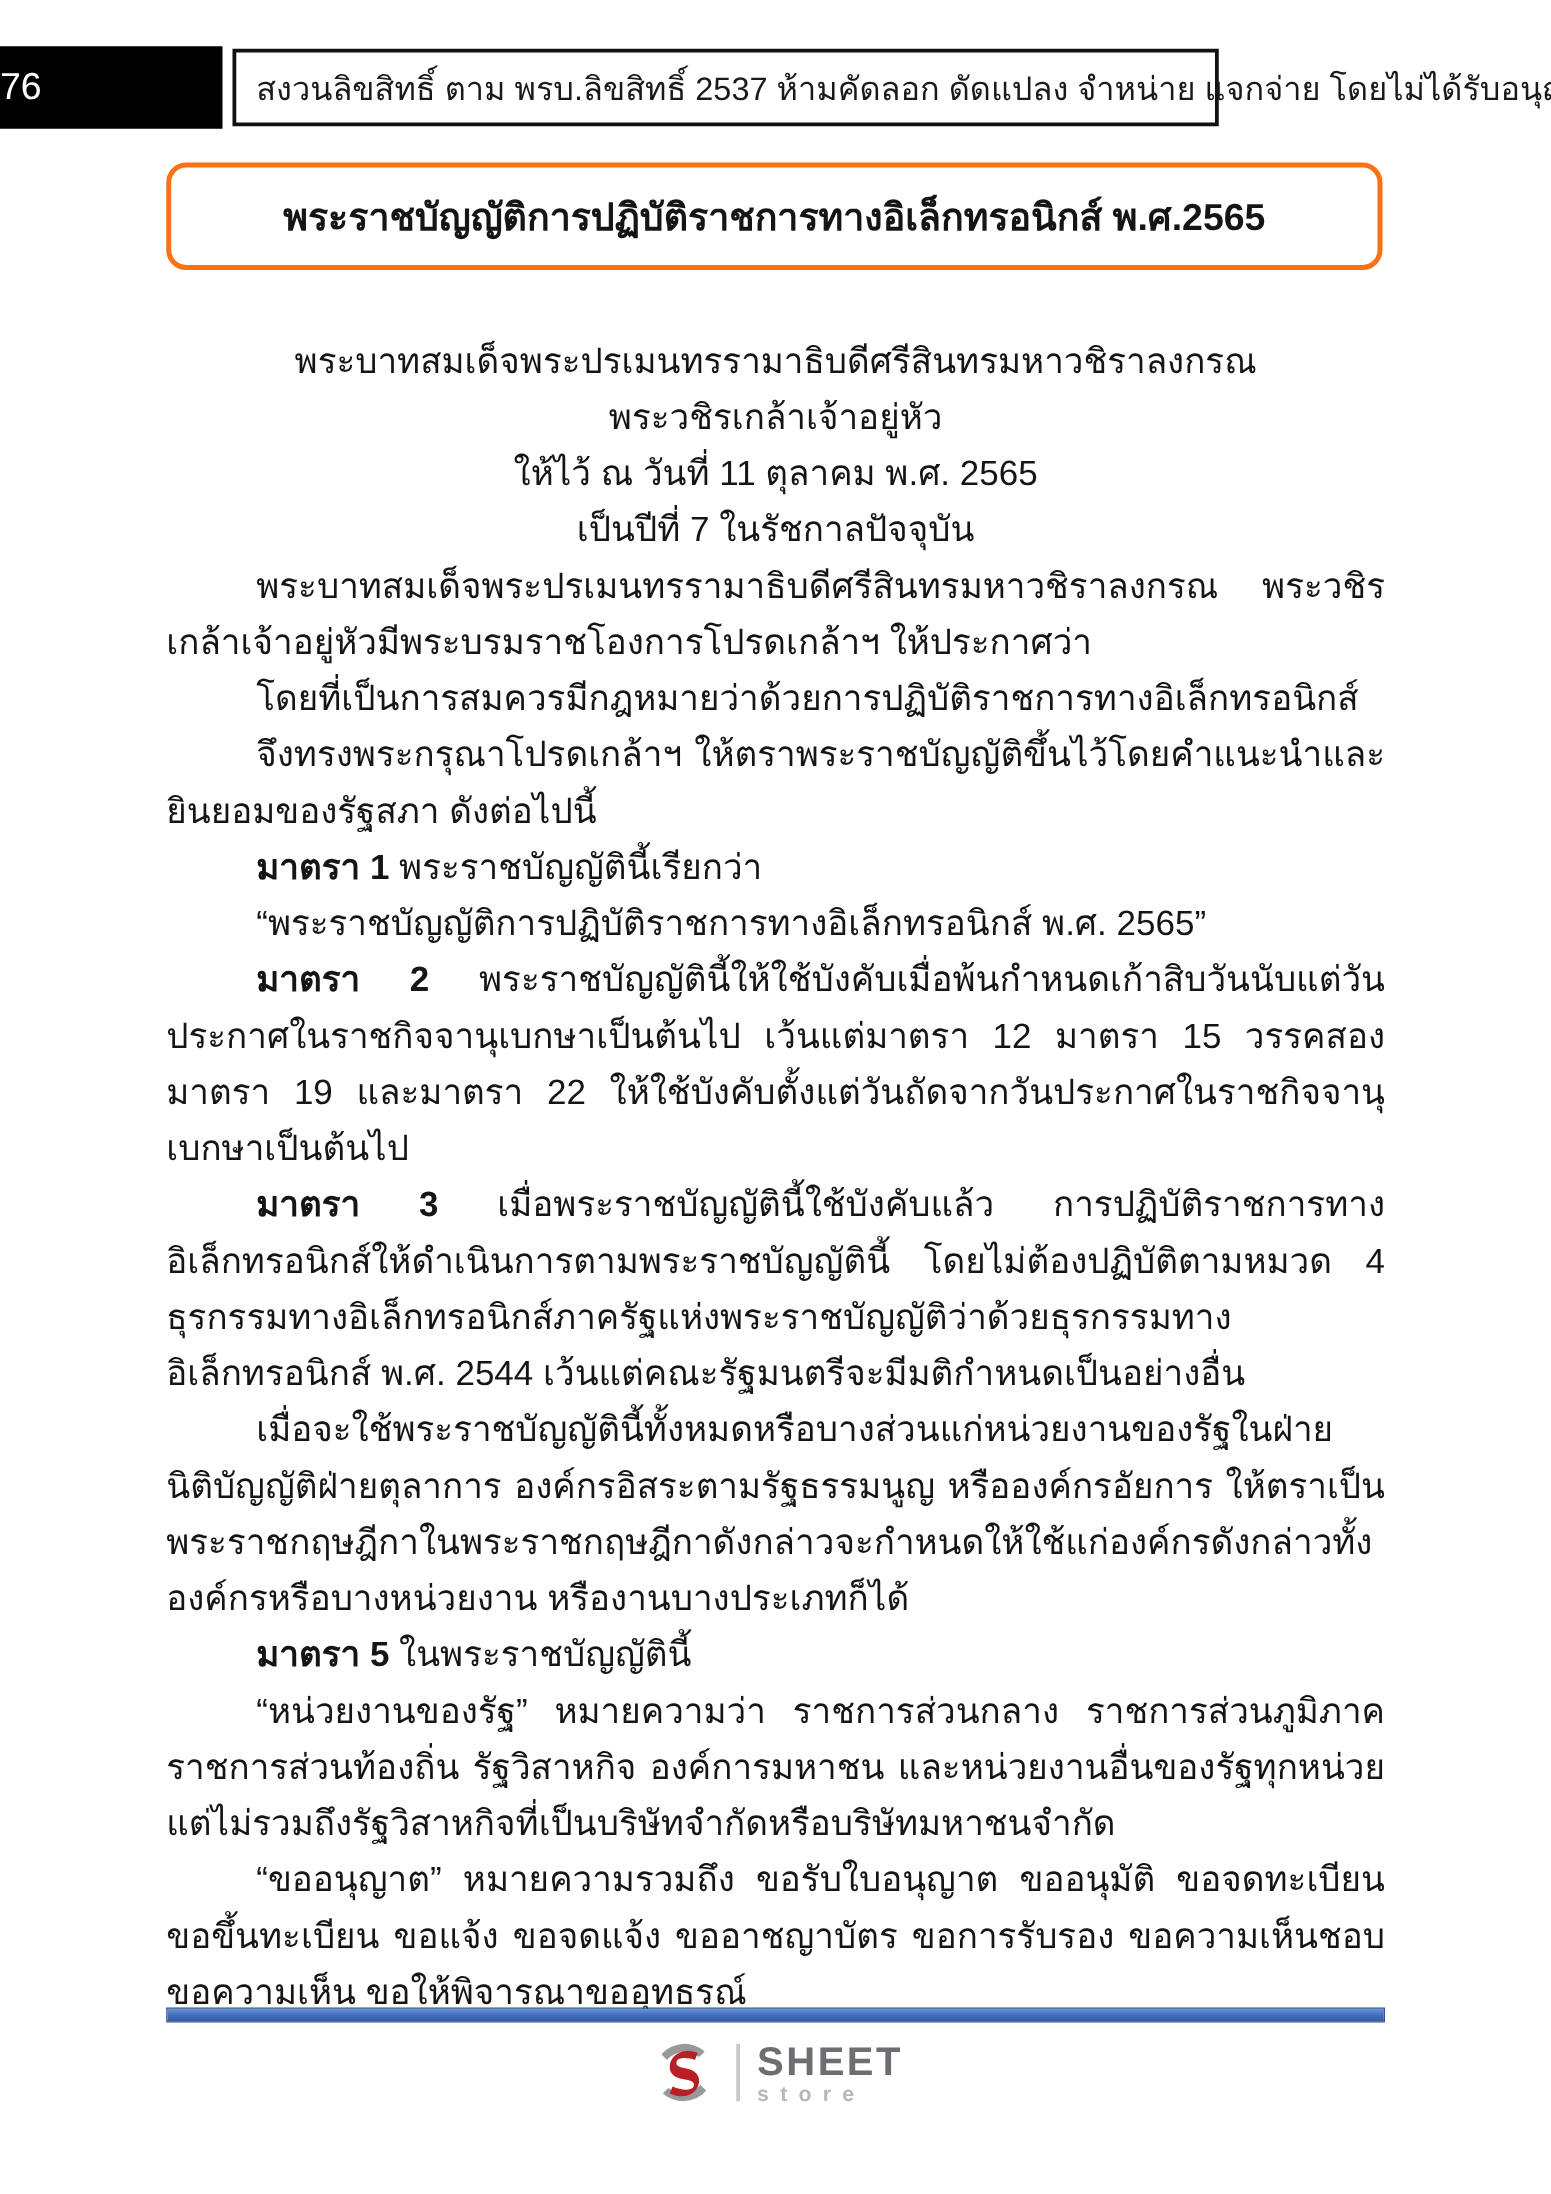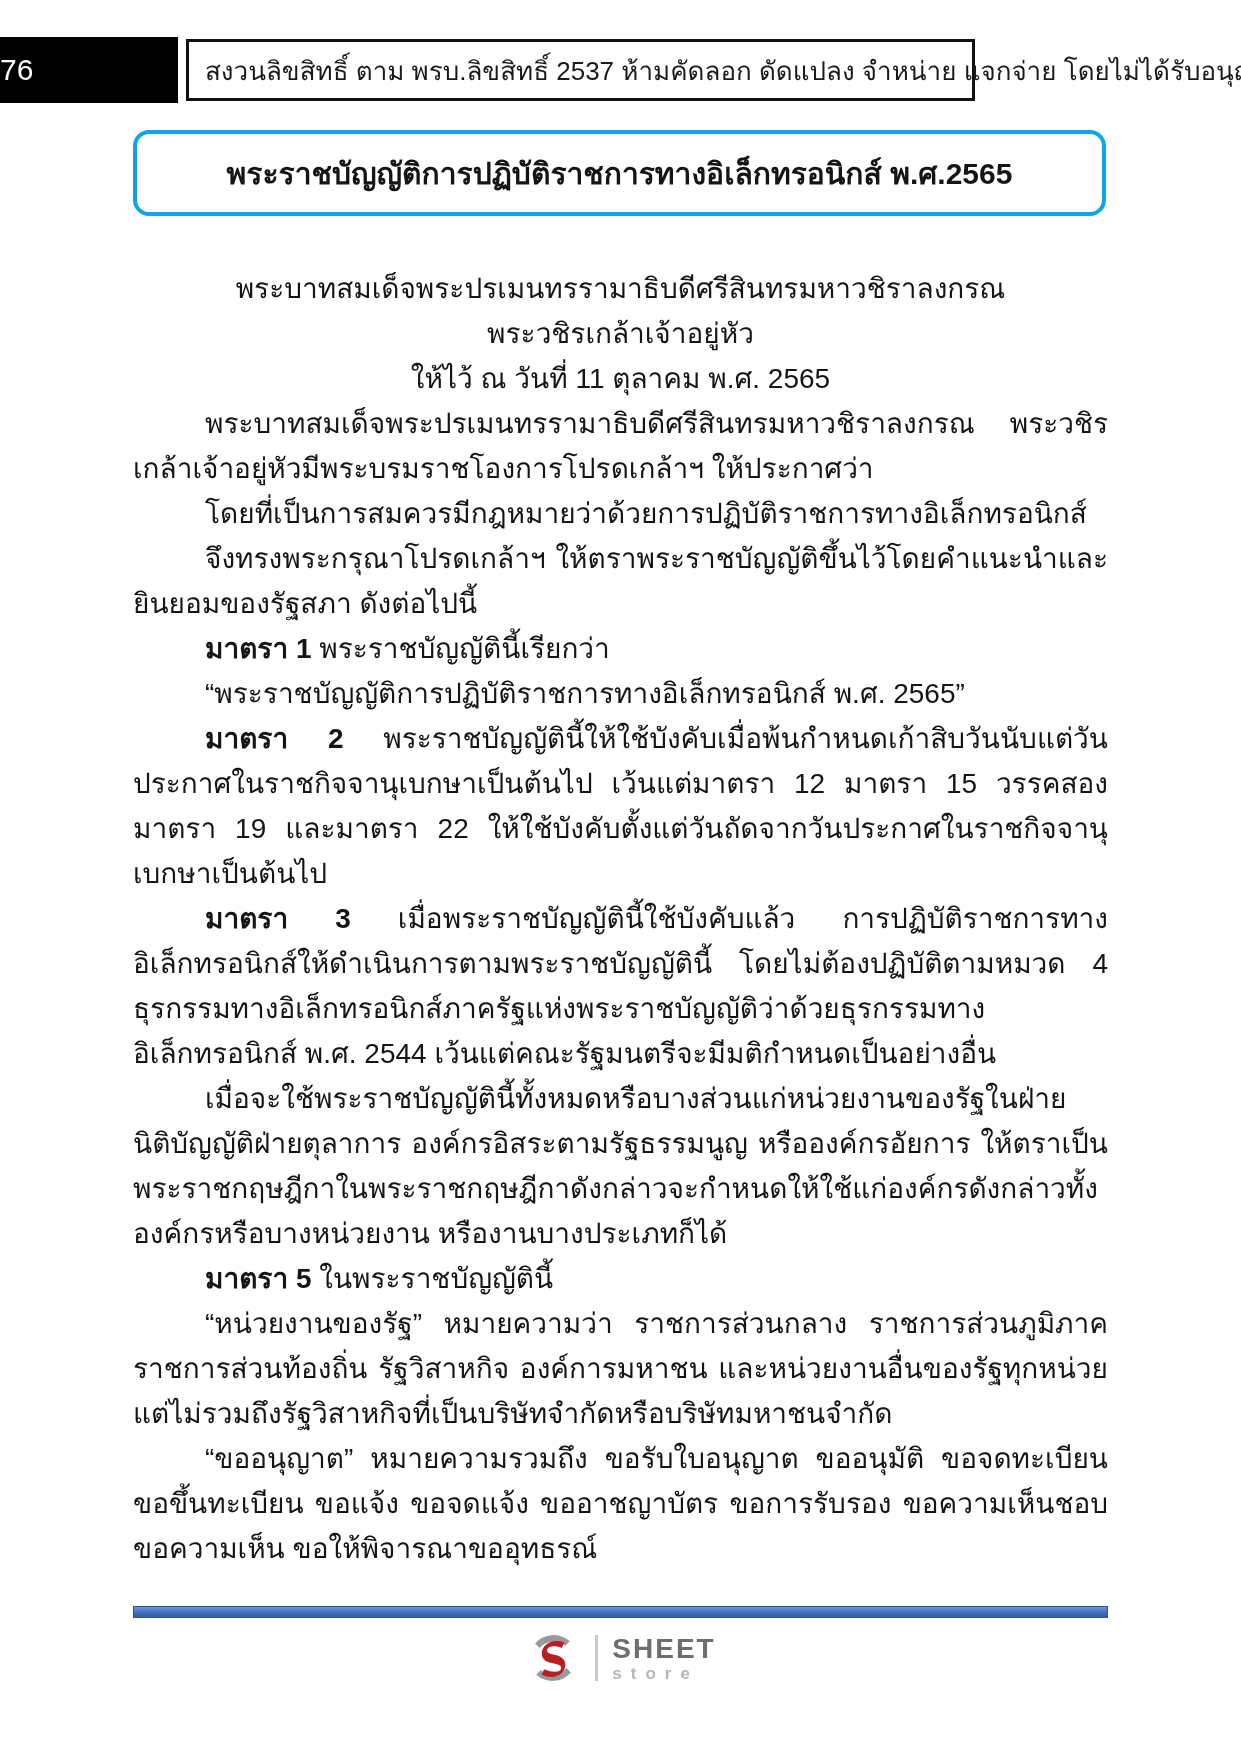--- a/index.html
+++ b/index.html
@@ -31,21 +31,21 @@
     display: flex; align-items: center;
     padding: 0 16px;
     font-size: 26px; color: #1a1a1a;
     white-space: nowrap;
   }
 
   
   .title-box {
     position: absolute; left: 133px; top: 130px;
     width: 973px; height: 86px;
-    border: 4px solid #0ea5e9;
+    border: 4px solid #f97316;
     border-radius: 16px;
     box-sizing: border-box;
     display: flex; align-items: center; justify-content: center;
     font-size: 30px; font-weight: bold; color: #151515;
     background: #ffffff;
   }
 
   
   .body-text {
     position: absolute; left: 133px; top: 266px;
@@ -65,21 +65,21 @@
     border: 1px solid #2e5293;
     box-sizing: border-box;
   }
   .footer-logo {
     position: absolute; left: 0; top: 1630px; width: 100%;
     display: flex; align-items: center; justify-content: center; gap: 14px;
   }
   .logo-divider { width: 3px; height: 46px; background: #c7c9cb; }
   .logo-text { display: flex; flex-direction: column; line-height: 1; }
   .brand-main {
-    font-size: 28px; font-weight: bold; color: #6d6e71; letter-spacing: 2px;
+    font-size: 32px; font-weight: bold; color: #6d6e71; letter-spacing: 2px;
   }
   .brand-sub {
     font-size: 17px; color: #b5b7ba; letter-spacing: 9px; margin-top: 2px; font-weight: bold;
   }
 </style>
 </head>
 <body>
 
 <div class="page">
 
@@ -93,20 +93,21 @@
   </div>
 
   <div class="title-box">
     <span>พระราชบัญญัติการปฏิบัติราชการทางอิเล็กทรอนิกส์ พ.ศ.2565</span>
   </div>
 
   <div class="body-text">
     <p class="center"><span>พระบาทสมเด็จพระปรเมนทรรามาธิบดีศรีสินทรมหาวชิราลงกรณ</span></p>
     <p class="center"><span>พระวชิรเกล้าเจ้าอยู่หัว</span></p>
     <p class="center"><span>ให้ไว้ ณ วันที่ 11 ตุลาคม พ.ศ. 2565</span></p>
+    <p class="center"><span>เป็นปีที่ 7 ในรัชกาลปัจจุบัน</span></p>
 
     <p class="para"><span>พระบาทสมเด็จพระปรเมนทรรามาธิบดีศรีสินทรมหาวชิราลงกรณ พระวชิรเกล้าเจ้าอยู่หัวมีพระบรมราชโองการโปรดเกล้าฯ ให้ประกาศว่า</span></p>
     <p class="para"><span>โดยที่เป็นการสมควรมีกฎหมายว่าด้วยการปฏิบัติราชการทางอิเล็กทรอนิกส์</span></p>
     <p class="para"><span>จึงทรงพระกรุณาโปรดเกล้าฯ ให้ตราพระราชบัญญัติขึ้นไว้โดยคำแนะนำและยินยอมของรัฐสภา ดังต่อไปนี้</span></p>
 
     <p class="para"><b>มาตรา 1</b><span> พระราชบัญญัตินี้เรียกว่า</span></p>
     <p class="para"><span>“พระราชบัญญัติการปฏิบัติราชการทางอิเล็กทรอนิกส์ พ.ศ. 2565”</span></p>
 
     <p class="para"><b>มาตรา 2</b><span> พระราชบัญญัตินี้ให้ใช้บังคับเมื่อพ้นกำหนดเก้าสิบวันนับแต่วันประกาศในราชกิจจานุเบกษาเป็นต้นไป เว้นแต่มาตรา 12 มาตรา 15 วรรคสอง มาตรา 19 และมาตรา 22 ให้ใช้บังคับตั้งแต่วันถัดจากวันประกาศในราชกิจจานุเบกษาเป็นต้นไป</span></p>
 

